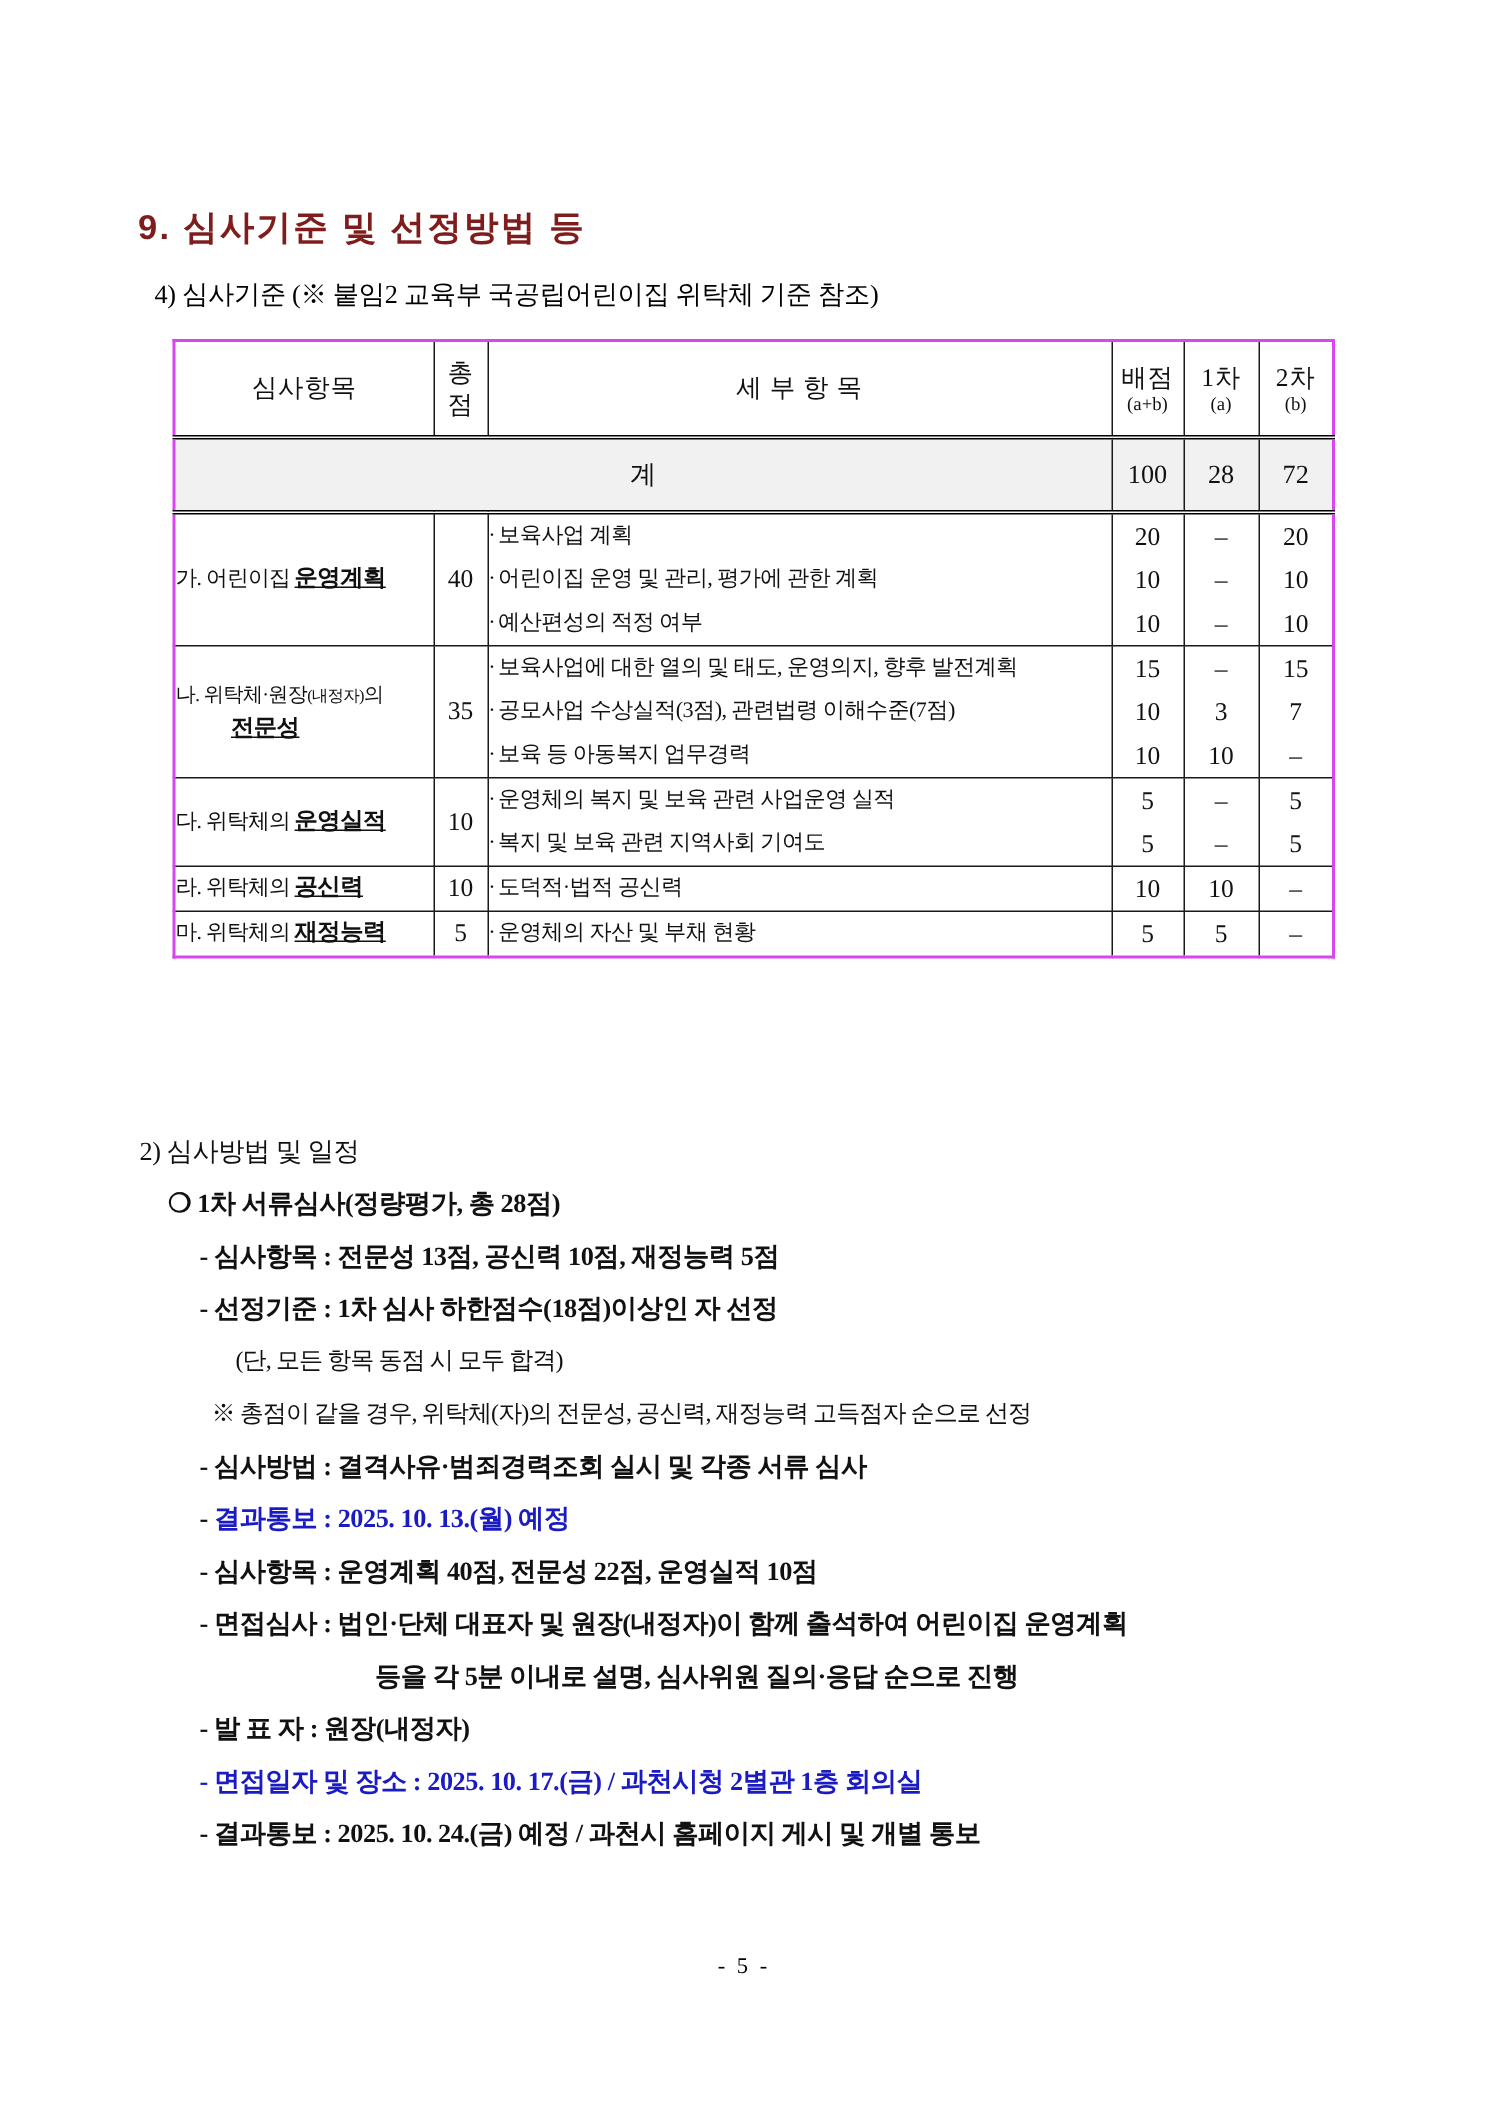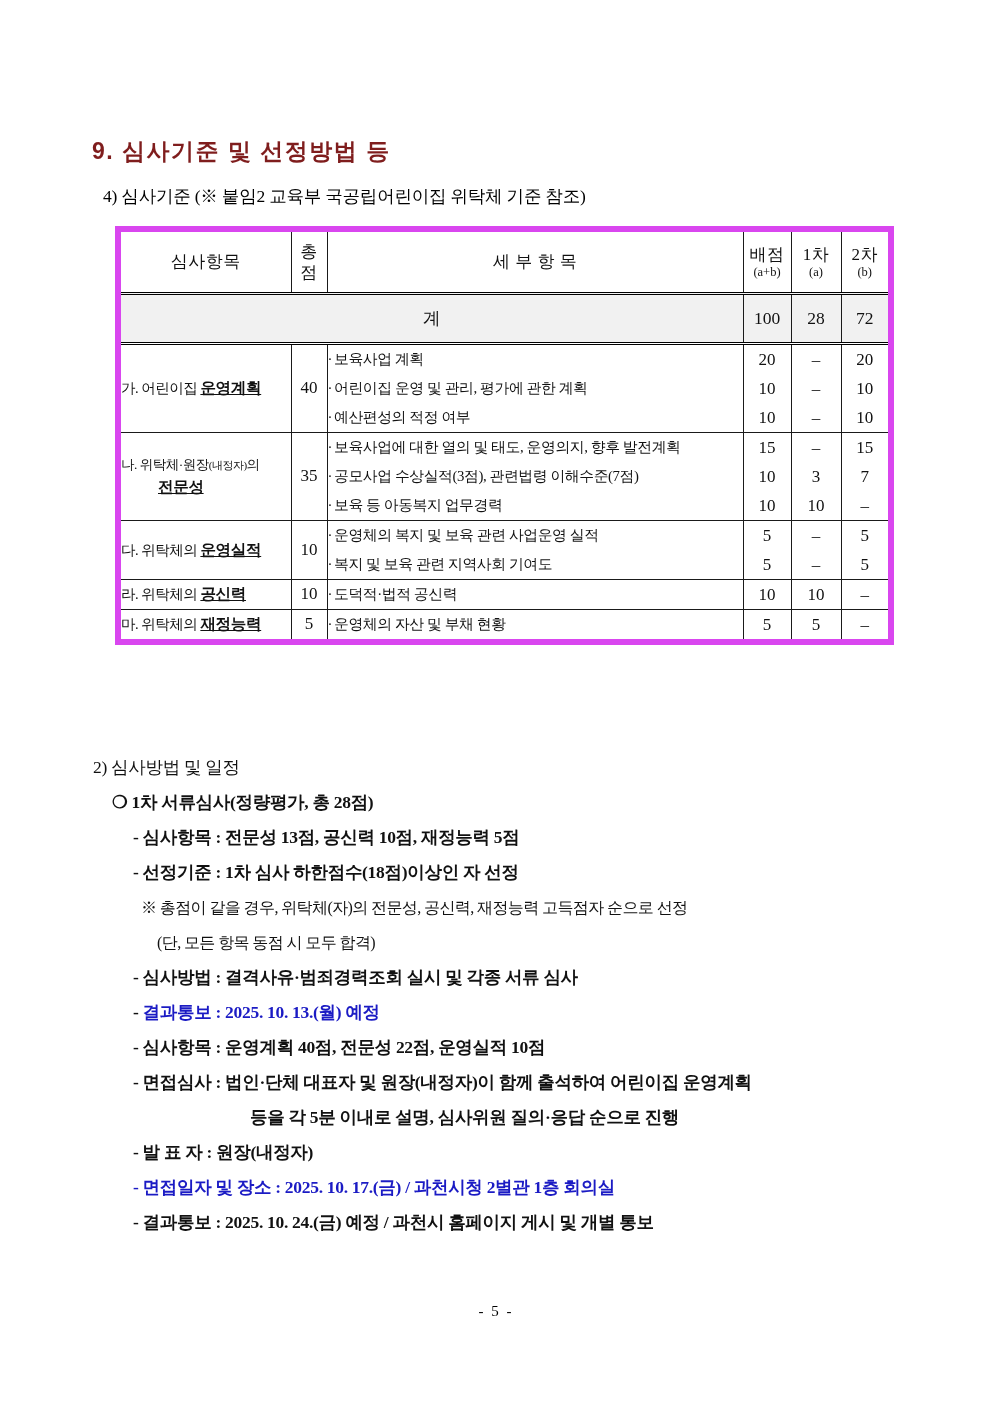--- a/index.html
+++ b/index.html
@@ -18,21 +18,21 @@
   }
   .subtitle {
     position:absolute; left:103px; top:184px;
     font-size:17.5px; letter-spacing:-0.2px; color:#000;
   }
 
   
   table.criteria {
     position:absolute; left:115px; top:226px; width:773px;
     border-collapse:collapse; table-layout:fixed;
-    border:6px solid #d946ef;
+    border:2px solid #d946ef;
   }
   table.criteria th, table.criteria td {
     border:1px solid #1a1a1a; padding:0; vertical-align:middle;
   }
   thead th {
     height:64px; font-weight:normal; font-size:17px;
     border-bottom:3px double #000 !important; text-align:center;
     letter-spacing:0.5px;
   }
   thead th .sub { font-size:12.5px; line-height:14px; letter-spacing:0; }
@@ -231,22 +231,22 @@
           </td>
         </tr>
       </tbody>
   </table>
 
   <div class="section2" id="section2">
       <div class="s2-line indent-0"><span>2) 심사방법 및 일정</span></div>
       <div class="s2-line indent-1 bold"><span>❍ 1차 서류심사(정량평가, 총 28점)</span></div>
       <div class="s2-line indent-2 bold"><span>- 심사항목 : 전문성 13점, 공신력 10점, 재정능력 5점</span></div>
       <div class="s2-line indent-2 bold"><span>- 선정기준 : 1차 심사 하한점수(18점)이상인 자 선정</span></div>
+      <div class="s2-line indent-4 small"><span>(단, 모든 항목 동점 시 모두 합격)</span></div>
       <div class="s2-line indent-3 small"><span>※ 총점이 같을 경우, 위탁체(자)의 전문성, 공신력, 재정능력 고득점자 순으로 선정</span></div>
-      <div class="s2-line indent-4 small"><span>(단, 모든 항목 동점 시 모두 합격)</span></div>
       <div class="s2-line indent-2 bold"><span>- 심사방법 : 결격사유·범죄경력조회 실시 및 각종 서류 심사</span></div>
       <div class="s2-line indent-2 bold"><span>- </span><span class="blue">결과통보 : 2025. 10. 13.(월) 예정</span></div>
       <div class="s2-line indent-2 bold"><span>- 심사항목 : 운영계획 40점, 전문성 22점, 운영실적 10점</span></div>
       <div class="s2-line indent-2 bold"><span>- 면접심사 : 법인·단체 대표자 및 원장(내정자)이 함께 출석하여 어린이집 운영계획</span></div>
       <div class="s2-line indent-5 bold"><span>등을 각 5분 이내로 설명, 심사위원 질의·응답 순으로 진행</span></div>
       <div class="s2-line indent-2 bold"><span>- 발 표 자 : 원장(내정자)</span></div>
       <div class="s2-line indent-2 bold"><span class="blue">- 면접일자 및 장소 : 2025. 10. 17.(금) / 과천시청 2별관 1층 회의실</span></div>
       <div class="s2-line indent-2 bold"><span>- 결과통보 : 2025. 10. 24.(금) 예정 / 과천시 홈페이지 게시 및 개별 통보</span></div>
     </div>
 

